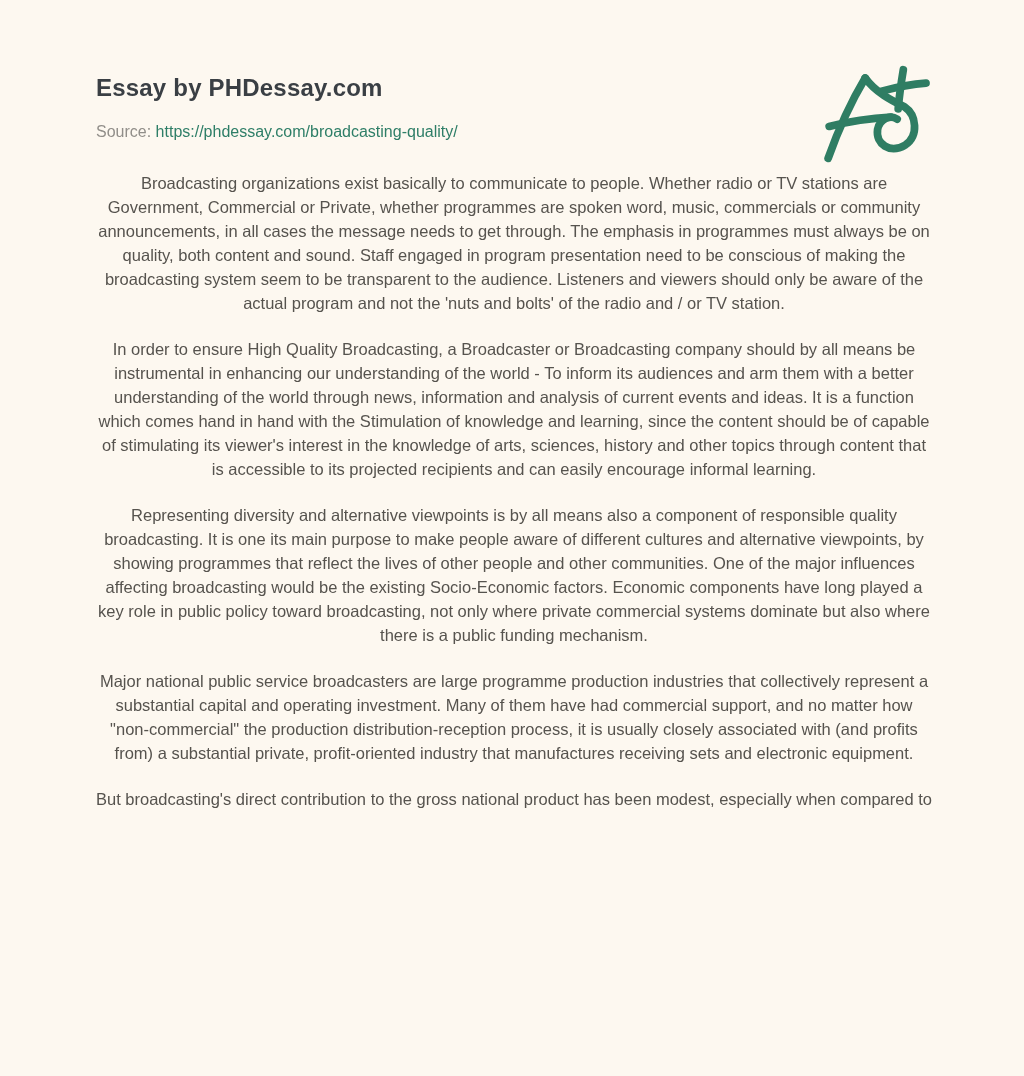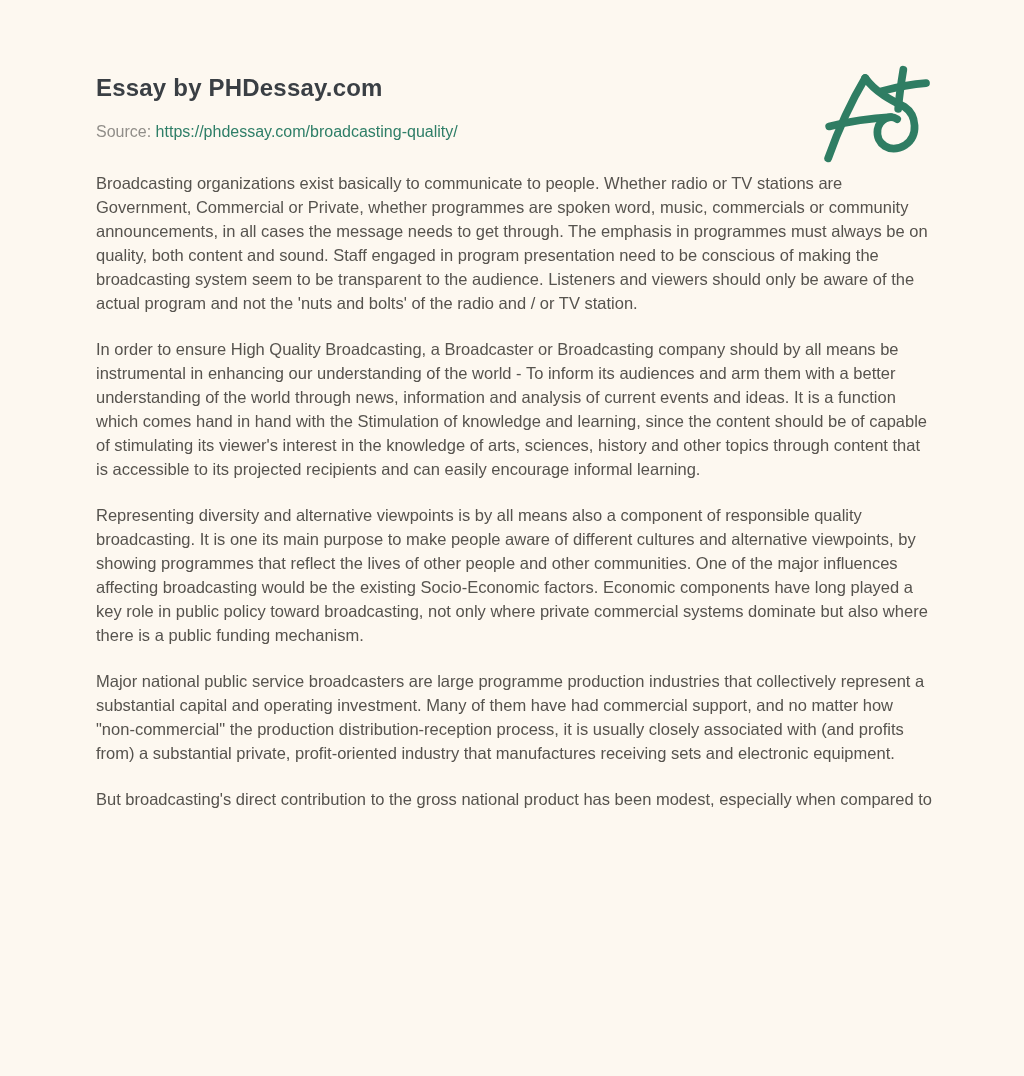--- a/index.html
+++ b/index.html
@@ -49,20 +49,21 @@
     color: #262220;
   }
   .content {
     margin-top: 30px;
     font-size: 16.5px;
     line-height: 24px;
     color: #56534e;
   }
   .content p {
     margin-bottom: 22px;
+    text-align: center;
   }
 </style>
 </head>
 <body>
 
 <div class="page">
 
   <div class="logo">
     <svg width="136" height="106" viewBox="0 0 132 100" fill="none" xmlns="http://www.w3.org/2000/svg">
       <g stroke="#2f7d63" stroke-width="7.5" stroke-linecap="round" fill="none">

